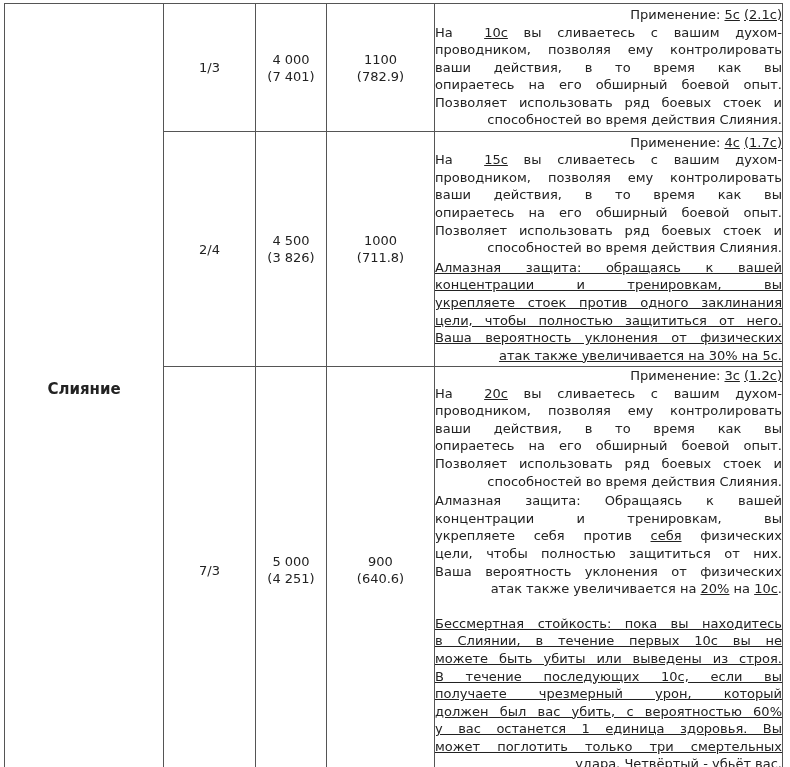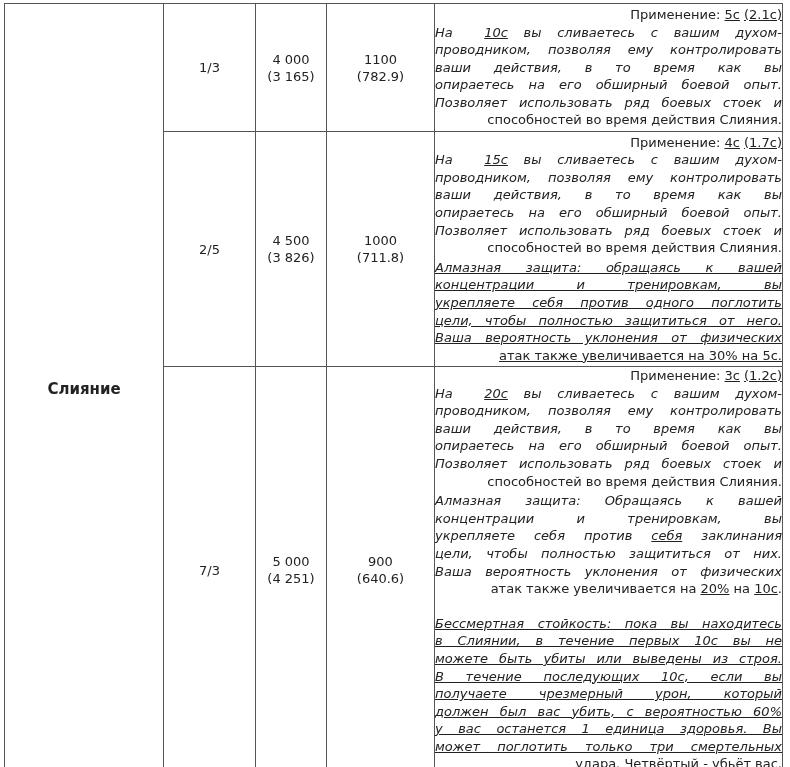--- a/index.html
+++ b/index.html
@@ -9,36 +9,36 @@
                   table-layout: fixed; width: 779px; }
     table.skill td { border: 1.5px solid #555; vertical-align: middle; padding: 0; }
     td.name { width: 158px; text-align: center; font-weight: bold; font-size: 15px; }
     td.rank, td.cost, td.cd { text-align: center; font-size: 13px; line-height: 17px; }
     td.rank { width: 91px; }
     td.cost { width: 70px; }
     td.cd { width: 107px; text-align: center; }
     td.desc { vertical-align: top; padding: 1px 4px 2px 5px; font-size: 13px; line-height: 17.6px; }
     .u { text-decoration: underline; }
     .line { display: block; }
-    .jl { display: block; text-align: justify; text-align-last: justify; font-style: italic; }
+    .jl { display: block; text-align: justify; text-align-last: justify; }
     .ll { display: block; text-align: right; }
   </style>
 </head>
 <body>
 
 <table class="skill">
   <tbody>
       <tr style="height:128px;">
     <td class="name" rowspan="3">
       <span>Слияние</span>
     </td>
     <td class="rank"><span>1/3</span></td>
     <td class="cost">
       <span class="line">4 000</span>
-      <span class="line">(3 165)</span>
+      <span class="line">(7 401)</span>
     </td>
     <td class="cd">
       <span class="line">1100</span>
       <span class="line">(782.9)</span>
     </td>
     <td class="desc">
       <div class="ll">
         <span>Применение:</span>
         <span class="u">5с</span>
         <span class="u">(2.1с)</span>
@@ -48,21 +48,21 @@
         <span class="jl">проводником, позволяя ему контролировать</span>
         <span class="jl">ваши действия, в то время как вы</span>
         <span class="jl">опираетесь на его обширный боевой опыт.</span>
         <span class="jl">Позволяет использовать ряд боевых стоек и</span>
         <span class="ll">способностей во время действия Слияния.</span>
       </div>
     </td>
   </tr>
 
   <tr style="height:235px;">
-    <td class="rank"><span>2/5</span></td>
+    <td class="rank"><span>2/4</span></td>
     <td class="cost">
       <span class="line">4 500</span>
       <span class="line">(3 826)</span>
     </td>
     <td class="cd">
       <span class="line">1000</span>
       <span class="line">(711.8)</span>
     </td>
     <td class="desc">
       <div class="ll">
@@ -74,21 +74,21 @@
         <span class="jl"><span>На</span>&nbsp; <span class="u">15с</span> <span>вы сливаетесь с вашим духом-</span></span>
         <span class="jl">проводником, позволяя ему контролировать</span>
         <span class="jl">ваши действия, в то время как вы</span>
         <span class="jl">опираетесь на его обширный боевой опыт.</span>
         <span class="jl">Позволяет использовать ряд боевых стоек и</span>
         <span class="ll">способностей во время действия Слияния.</span>
       </div>
       <div class="u" style="margin-top:2px;">
         <span class="jl">Алмазная защита: обращаясь к вашей</span>
         <span class="jl">концентрации и тренировкам, вы</span>
-        <span class="jl">укрепляете себя против одного поглотить</span>
+        <span class="jl">укрепляете стоек против одного заклинания</span>
         <span class="jl">цели, чтобы полностью защититься от него.</span>
         <span class="jl">Ваша вероятность уклонения от физических</span>
         <span class="ll">атак также увеличивается на 30% на 5с.</span>
       </div>
     </td>
   </tr>
 
   <tr style="height:396px;">
     <td class="rank"><span>7/3</span></td>
     <td class="cost">
@@ -109,21 +109,21 @@
         <span class="jl"><span>На</span>&nbsp; <span class="u">20с</span> <span>вы сливаетесь с вашим духом-</span></span>
         <span class="jl">проводником, позволяя ему контролировать</span>
         <span class="jl">ваши действия, в то время как вы</span>
         <span class="jl">опираетесь на его обширный боевой опыт.</span>
         <span class="jl">Позволяет использовать ряд боевых стоек и</span>
         <span class="ll">способностей во время действия Слияния.</span>
       </div>
       <div style="margin-top:2px;">
         <span class="jl">Алмазная защита: Обращаясь к вашей</span>
         <span class="jl">концентрации и тренировкам, вы</span>
-        <span class="jl"><span>укрепляете себя против</span> <span class="u">себя</span> <span>заклинания</span></span>
+        <span class="jl"><span>укрепляете себя против</span> <span class="u">себя</span> <span>физических</span></span>
         <span class="jl">цели, чтобы полностью защититься от них.</span>
         <span class="jl">Ваша вероятность уклонения от физических</span>
         <span class="ll"><span>атак также увеличивается на</span> <span class="u">20%</span> <span>на</span> <span class="u">10с</span><span>.</span></span>
       </div>
       <div class="u" style="margin-top:17px;">
         <span class="jl">Бессмертная стойкость: пока вы находитесь</span>
         <span class="jl">в Слиянии, в течение первых 10с вы не</span>
         <span class="jl">можете быть убиты или выведены из строя.</span>
         <span class="jl">В течение последующих 10с, если вы</span>
         <span class="jl">получаете чрезмерный урон, который</span>

